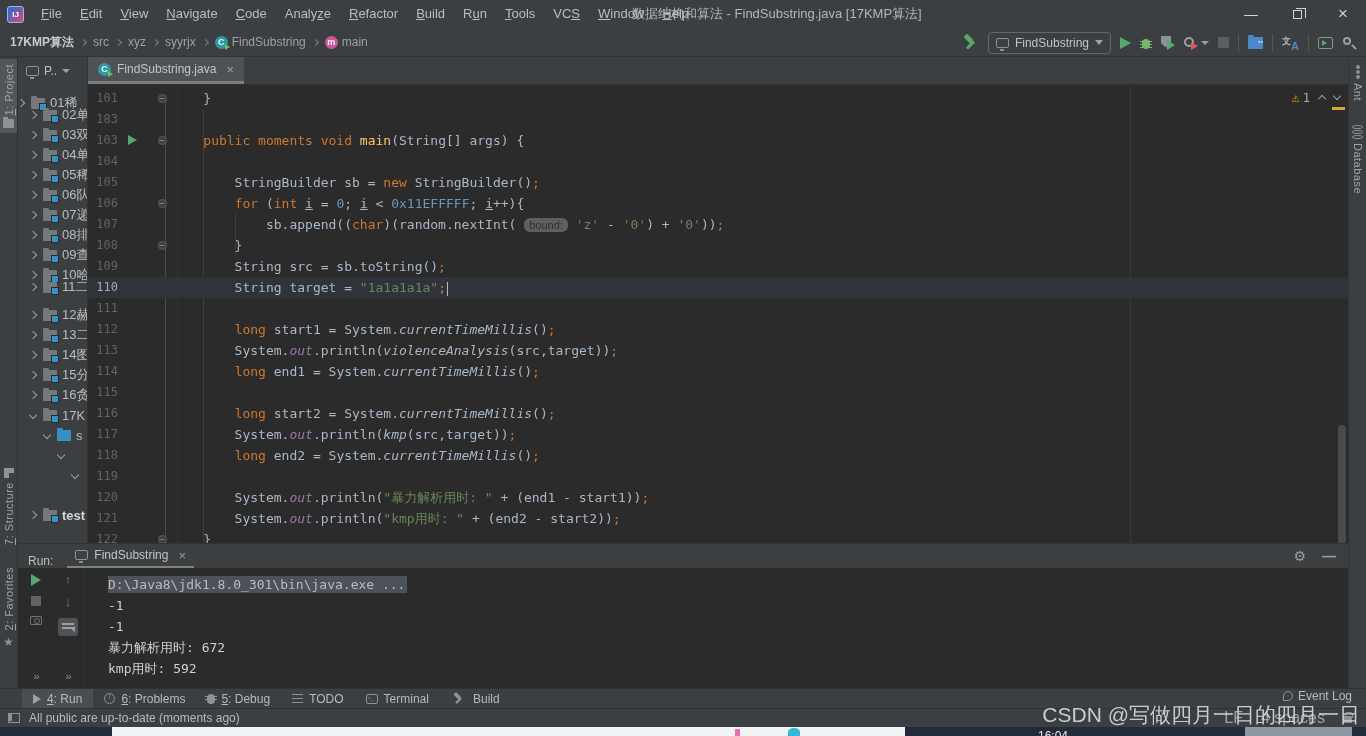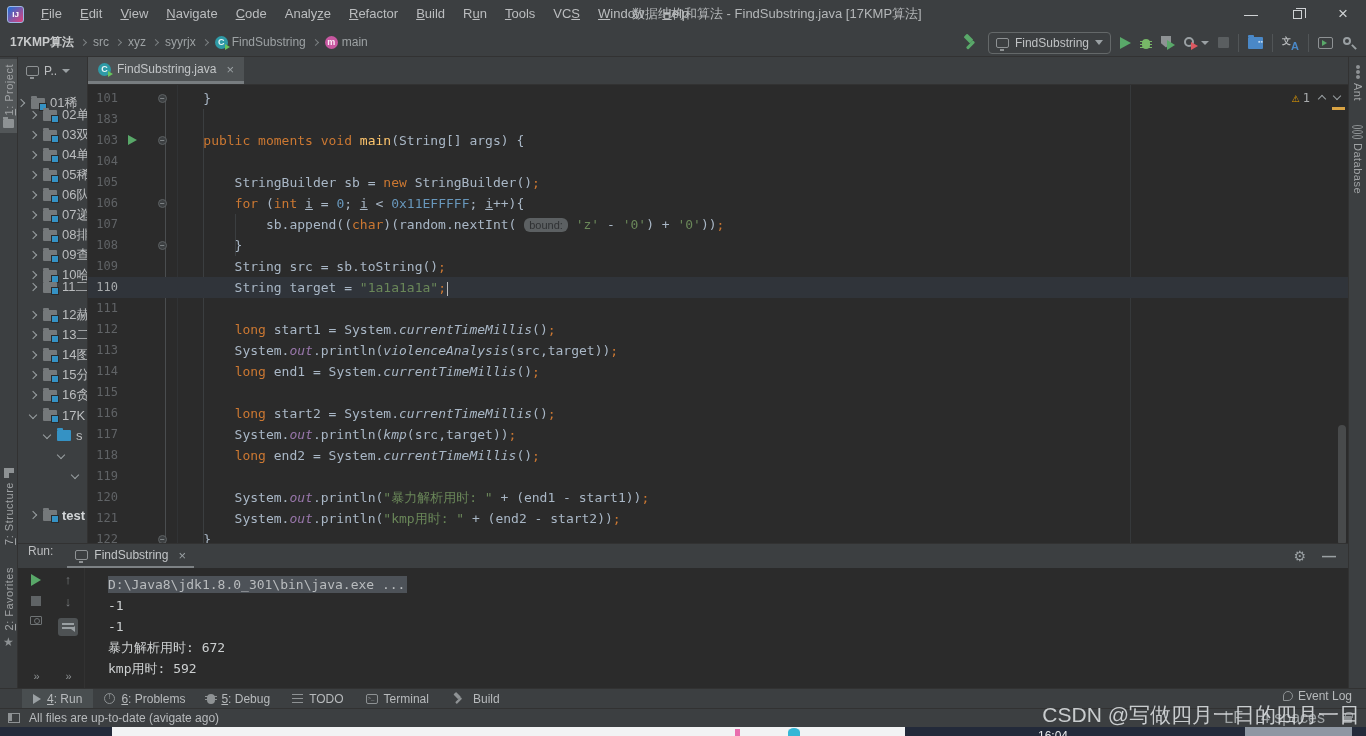--- a/index.html
+++ b/index.html
@@ -125,21 +125,21 @@
   #insp-widget { position:absolute; right:8px; top:5px; display:flex; align-items:center; gap:9px; font-size:12px; color:#a9acae; }
   .warn-tri { color:#eda200; font-size:13px; }
   .chev-s { width:6px; height:6px; border-right:1.6px solid #9aa0a3; border-bottom:1.6px solid #9aa0a3; }
   .chev-s.up { transform:rotate(-135deg); margin-top:3px; }
   .chev-s.dn { transform:rotate(45deg); margin-bottom:3px; }
   #stripe-mark { position:absolute; right:3px; top:22px; width:13px; height:3px; background:#d9a343; }
   #ed-scrollbar { position:absolute; right:2px; top:340px; width:8px; height:120px; background:#55585a; border-radius:4px; opacity:.7; }
 
   
   #run-panel { left:18px; top:543px; width:1330px; height:145px; background:#2b2b2b; border-top:1px solid #323232; }
-  #run-header { height:24px; background:#3c3f41; display:flex; align-items:flex-start; font-size:12px; }
+  #run-header { height:24px; background:#3c3f41; display:flex; align-items:flex-end; font-size:12px; }
   #run-label { margin-left:10px; color:#bbbdbf; }
   #run-tab { margin-left:14px; height:24px; display:flex; align-items:center; gap:6px; padding:0 8px; border-bottom:2px solid #7d8285; color:#c2c5c7; }
   #run-header-right { position:absolute; right:12px; top:4px; display:flex; gap:16px; align-items:center; color:#9aa0a3; font-size:14px; }
   #run-body { position:relative; height:120px; }
   .rp-col { position:absolute; top:0; height:100%; width:32px; display:flex; flex-direction:column; align-items:center; gap:10px; padding-top:6px; }
   #rp-col1 { left:2px; } #rp-col2 { left:34px; }
   #rp-colsep { position:absolute; left:66px; top:0; width:1px; height:100%; background:#323232; }
   .rp-play { width:0; height:0; border-left:10px solid #59a869; border-top:6px solid transparent; border-bottom:6px solid transparent; }
   .rp-stop { width:10px; height:10px; background:#5f6365; }
   .rp-cam { width:12px; height:9px; border:1.5px solid #6f7375; border-radius:1px; position:relative; }
@@ -555,21 +555,21 @@
         <span>Build</span>
       </div>
     </div>
   <div id="event-log">
     <span class="bell"></span>
     <span>Event Log</span>
   </div>
 
   <div id="status-bar" class="abs">
     <span class="tw-toggle"></span>
-    <span>All files are up-to-date (avigate ago)</span>
+    <span>All public are up-to-date (moments ago)</span>
   </div>
   <div id="status-right">
     <span>LF</span>
     <span>4 spaces</span>
     <span class="lock"></span>
   </div>
   <div id="watermark">CSDN @写做四月一日的四月一日</div>
 
   <div id="taskbar" class="abs">
     <span id="tb-clock">16:04</span>

